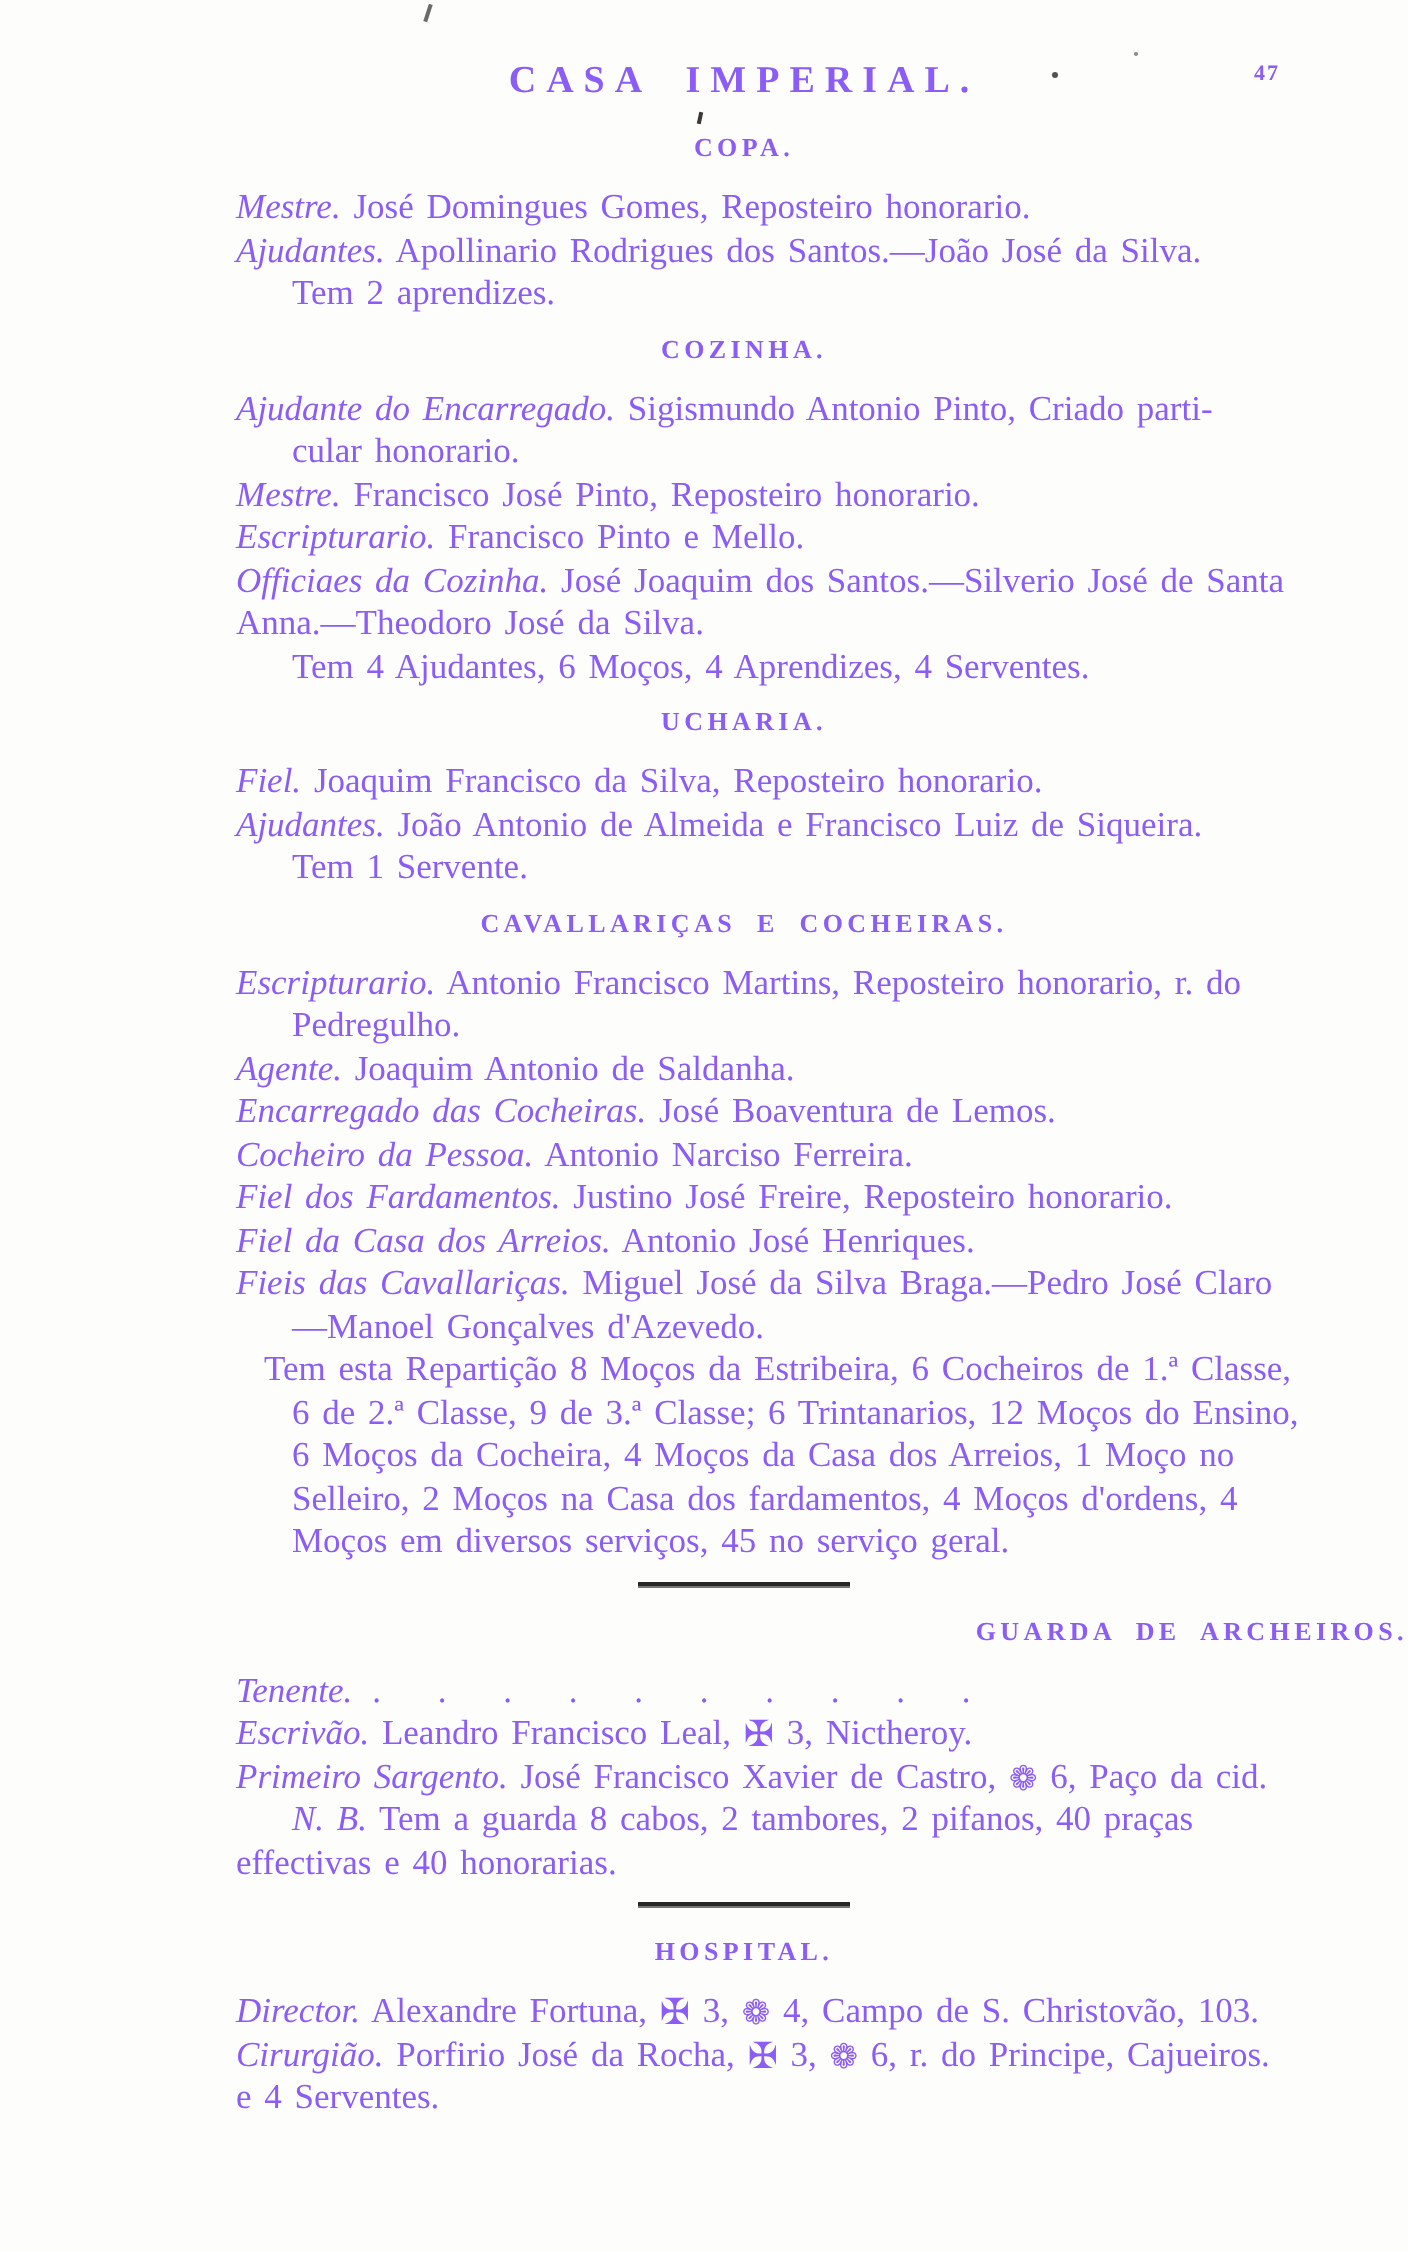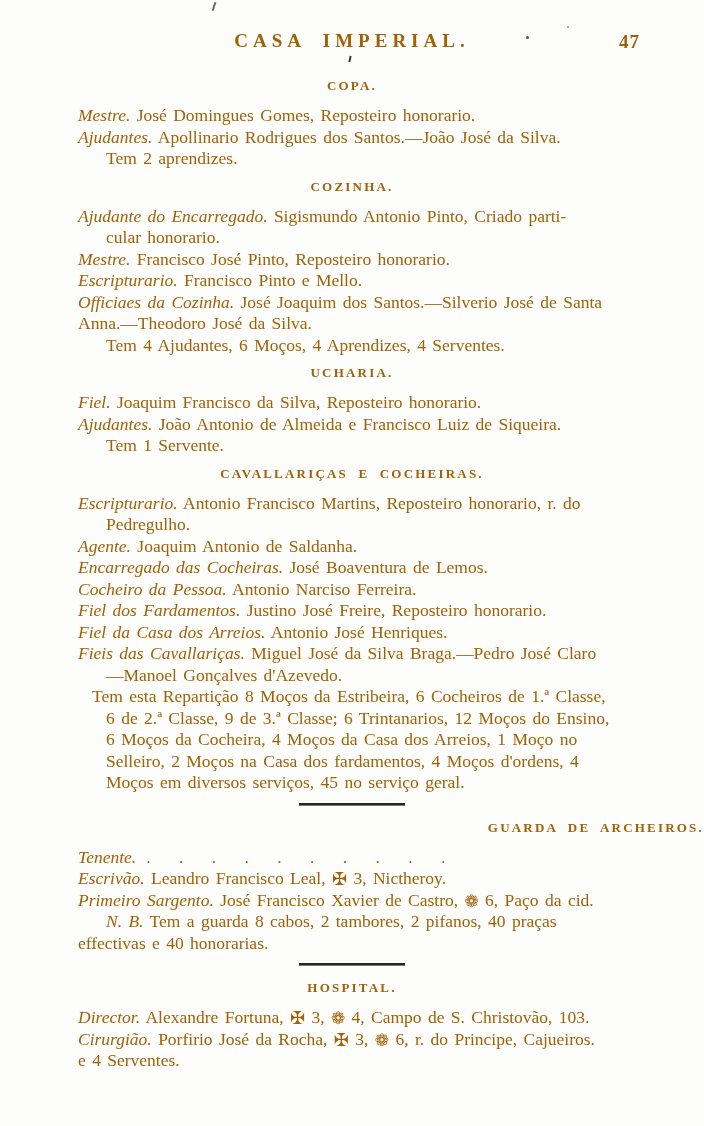--- a/index.html
+++ b/index.html
@@ -1,42 +1,43 @@
 <!DOCTYPE html>
 <html><head>
 <meta charset="utf-8">
 <style>
   html,body{margin:0;padding:0;background:#e8e8e6;}
   .page{
     position:relative;
     width:704px;height:1126px;
     background:#fdfdfc;
     font-family:"Liberation Serif","DejaVu Serif",serif;
-    color:#a16207;
+    color:#8b5cf6;
     overflow:hidden;
     box-sizing:border-box;
+    padding-left:40px;
   }
   .content{padding-top:28px;}
   .header-row{position:relative;height:24px;margin-top:2px;}
   .page-title{
     display:block;text-align:center;
     font-size:19px;font-weight:bold;
     letter-spacing:5px;word-spacing:8px;
   }
   .page-number{
     position:absolute;right:64px;top:1px;
-    font-size:19px;font-weight:bold;letter-spacing:1px;
+    font-size:11px;font-weight:bold;letter-spacing:1px;
   }
   .section-heading{
     text-align:center;
     font-size:13px;font-weight:bold;
     letter-spacing:2.2px;word-spacing:5px;
     margin:9px 0 11px 0;
   }
-  .section-heading.first{margin-top:24px;text-align:center;}
+  .section-heading.first{margin-top:12px;text-align:center;}
   .text-col{width:586px;margin-left:78px;font-size:17.5px;line-height:21.5px;word-spacing:2px;}
   .t-line{white-space:nowrap;}
   .t-line .lbl{font-style:italic;}
   .cont{margin-left:28px;}
   .half{margin-left:14px;}
   .center{text-align:left;white-space:normal;}
   .dots{word-spacing:22px;margin-left:10px;letter-spacing:1px;}
   .medal{font-size:18px;line-height:1;display:inline-block;transform:translateY(1px);}
   .rose{font-size:17px;}
   .divider{

